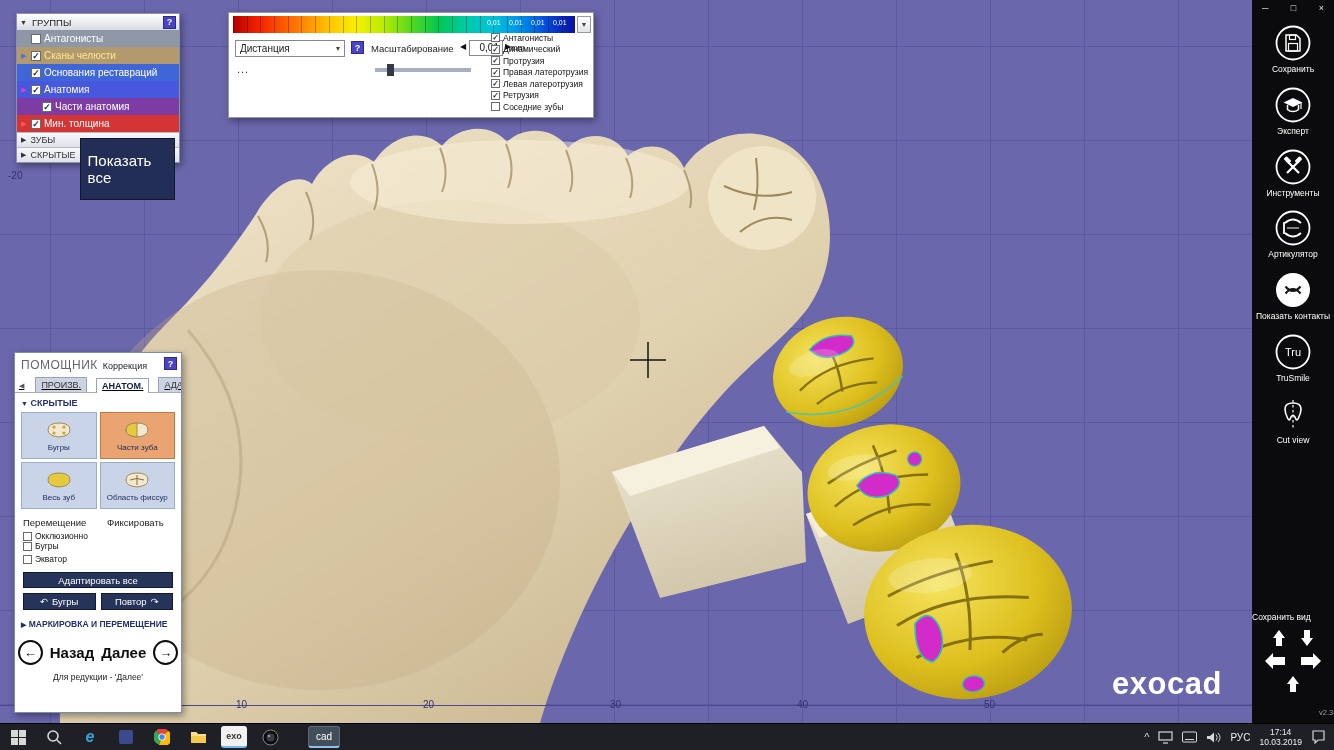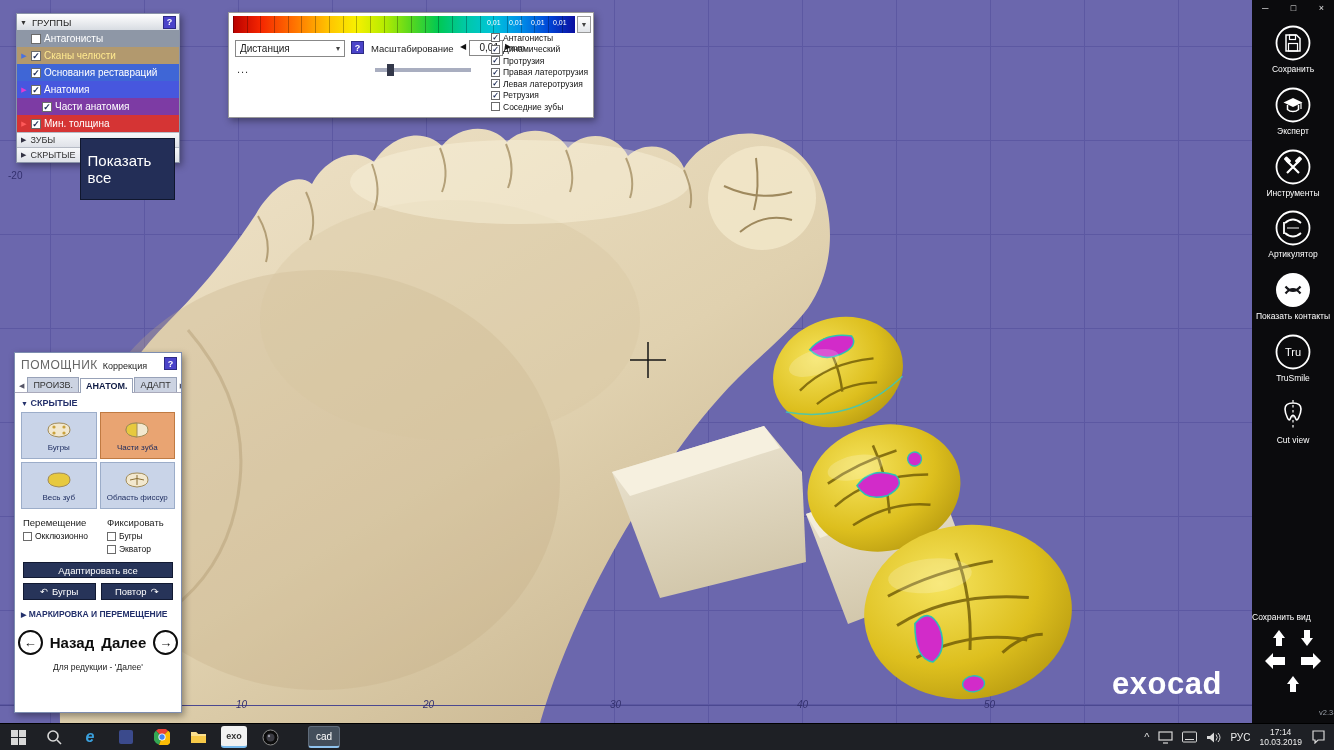--- a/index.html
+++ b/index.html
@@ -8,21 +8,21 @@
 
   
   #viewport { position:absolute; left:0; top:0; width:1252px; height:723px;
     background-color:#6b67ad;
     background-image:
       linear-gradient(to right, #5c58a2 1px, transparent 1px),
       linear-gradient(to bottom, #5c58a2 1px, transparent 1px);
     background-size:94px 94px; background-position:50px 46px; }
   #scene { position:absolute; left:0; top:0; }
   .ruler-line { position:absolute; left:0; top:705px; width:1252px; height:1px; background:#4b4890; }
-  .rx { position:absolute; top:699px; font-size:10px; color:#34316f;font-style:italic; }
+  .rx { position:absolute; top:699px; font-size:10px; color:#34316f; }
   .ry { position:absolute; left:8px; font-size:10px; color:#34316f; }
   .brand { position:absolute; left:1112px; top:666px; font-size:31px; font-weight:bold;
     color:#fff; letter-spacing:0.5px; }
 
   
   .helpbtn { width:13px; height:13px; background:#4a43c9; border:1px solid #2d2a86;
     color:#fff; font-size:9px; font-weight:bold; display:flex; align-items:center;
     justify-content:center; flex:none; }
   .cb { width:10px; height:10px; background:#fff; border:1px solid #6b6b6b; color:#1c2a55;
     font-size:9px; line-height:8px; font-weight:bold; text-align:center; flex:none; }
@@ -73,36 +73,36 @@
   .olist { position:absolute; left:262px; top:20px; width:102px; display:flex; flex-direction:column; gap:2px; }
   .oitem { display:flex; align-items:center; gap:3px; font-size:8.5px; color:#111; height:9.5px; white-space:nowrap; }
 
   
   #assistant { left:14px; top:352px; width:168px; height:361px; background:#fff;
     border:1px solid #7d8db0; font-size:10px; overflow:hidden; }
   .atitle { display:flex; align-items:baseline; gap:5px; padding:5px 6px 3px; }
   .atitle .t1 { font-size:12px; color:#666; letter-spacing:.5px; }
   .atitle .t2 { font-size:9px; color:#222; }
   .ahelp { position:absolute; right:4px; top:4px; }
-  .atabs { display:flex; align-items:flex-end; gap:1px; padding:0 2px; height:17px; }
+  .atabs { display:flex; align-items:flex-end; gap:9px; padding:0 2px; height:17px;text-decoration:underline; }
   .aarr { font-size:7px; color:#556; padding:0 2px 2px; }
   .atab { background:#ccd3e2; border:1px solid #98a2b8; border-bottom:none; font-size:9px;
     padding:2px 5px; color:#333; white-space:nowrap; }
   .atab.active { background:#fff; font-weight:bold; color:#101c45; position:relative; top:1px; }
   .asec { font-size:9px; font-weight:bold; color:#23306b; padding:5px 6px 3px; border-top:1px solid #aab; }
   .asec .arr { font-size:7px; }
   .agrid { display:grid; grid-template-columns:1fr 1fr; gap:3px; margin:1px 6px; }
   .acell { height:47px; background:#c9d4e8; border:1px solid #9cadc9; display:flex;
     flex-direction:column; align-items:center; justify-content:center; gap:2px;
     font-size:8px; color:#1b2a5e; text-align:center; }
   .acell.selected { background:#e9a472; border-color:#c07a42; }
   .aheads { display:flex; padding:7px 8px 3px; }
   .aheads .h { font-size:9.5px; color:#222; }
   .aheads .h:first-child { width:84px; }
-  .achecks { display:flex; padding:0 8px; }
+  .achecks { display:flex; padding:0 8px;flex-direction:column; }
   .acol { display:flex; flex-direction:column; gap:3px; }
   .acol:first-child { width:84px; }
   .acheck { display:flex; align-items:center; gap:3px; font-size:8.5px; color:#111; }
   .abtn { margin:8px 8px 0; height:16px; background:#273459; border:1px solid #121a33; color:#fff;
     display:flex; align-items:center; justify-content:center; font-size:9.5px; }
   .aur { display:flex; gap:5px; margin:5px 8px 0; }
   .abtn2 { flex:1; height:17px; background:#273459; border:1px solid #121a33; color:#fff;
     display:flex; align-items:center; justify-content:center; gap:4px; font-size:9.5px; }
   .amark { font-size:8.5px; font-weight:bold; color:#23306b; padding:9px 6px 3px; }
   .amark .arr { font-size:7px; }

